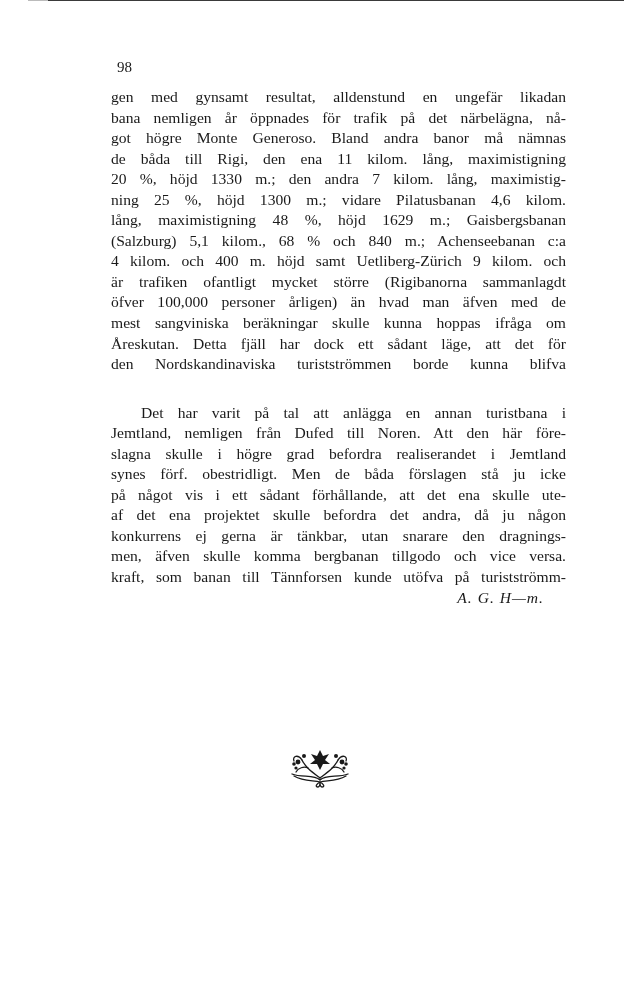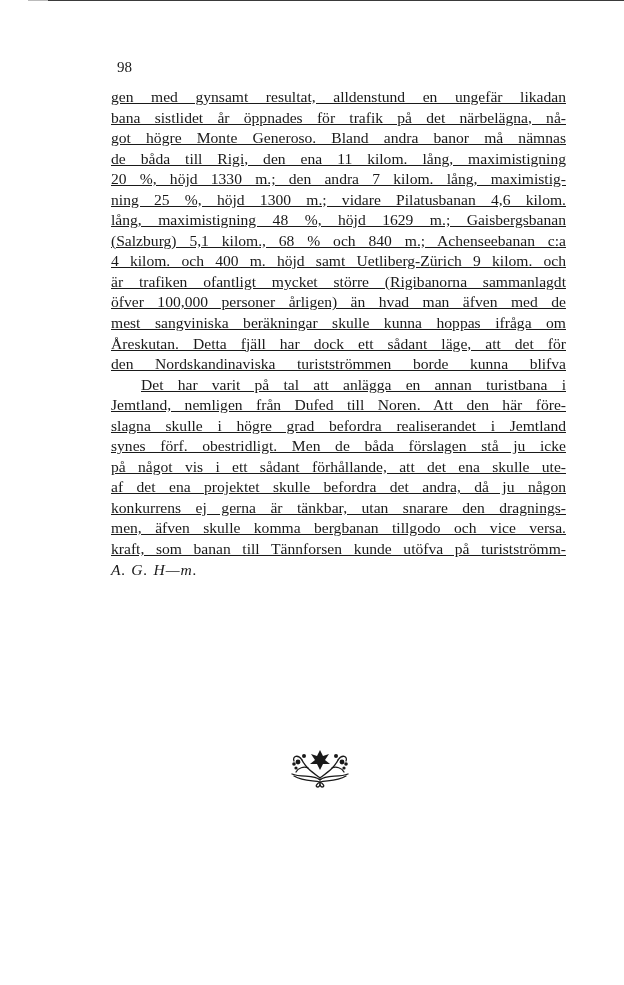--- a/index.html
+++ b/index.html
@@ -4,39 +4,39 @@
 <style>
   html, body { margin: 0; padding: 0; background: #ffffff; }
   body { width: 624px; height: 985px; position: relative; overflow: hidden; }
   .top-rule { position: absolute; left: 48px; top: 0; width: 576px; height: 1px; background: #3a3a3a; }
   .top-rule-light { position: absolute; left: 28px; top: 0; width: 20px; height: 1px; background: #bbbbbb; }
   .page { position: absolute; left: 111px; top: 0; width: 455px; color: #1a1a1a;
           font-family: "Liberation Serif", "DejaVu Serif", serif; }
   .page-number { position: absolute; left: 6px; top: 59px; font-size: 15px; text-align: center; }
   .body-text { position: absolute; left: 0; top: 87px; width: 455px; }
   .line { display: block; height: 20.55px; line-height: 20.55px; font-size: 15.6px;
-          text-align: justify; text-align-last: justify; white-space: nowrap; word-spacing: 0; text-decoration: underline; }
+          text-align: justify; text-align-last: justify; white-space: nowrap; word-spacing: 0; }
   .line.last { text-align-last: left; }
-  .line.indent { padding-left: 30px; }
+  .line.indent { padding-left: 30px; margin-top: 28px; }
   .signature { display: block; height: 20.55px; line-height: 20.55px; font-size: 15.6px;
-               font-style: italic; padding-right: 22px; letter-spacing: 1px; }
+               font-style: italic; text-align: right; padding-right: 22px; letter-spacing: 1px; }
   .ornament { position: absolute; left: 284px; top: 742px; width: 72px; height: 46px; }
 </style>
 </head>
 <body>
 
 <div class="top-rule-light"></div>
 <div class="top-rule"></div>
 
 <div class="page">
   <div class="page-number">98</div>
 
   <div class="body-text">
     <span class="line">gen med gynsamt resultat, alldenstund en ungefär likadan</span>
-    <span class="line">bana sistlidet år öppnades för trafik på det närbelägna, nå-</span>
+    <span class="line">bana nemligen år öppnades för trafik på det närbelägna, nå-</span>
     <span class="line">got högre Monte Generoso. Bland andra banor må nämnas</span>
     <span class="line">de båda till Rigi, den ena 11 kilom. lång, maximistigning</span>
     <span class="line">20 %, höjd 1330 m.; den andra 7 kilom. lång, maximistig-</span>
     <span class="line">ning 25 %, höjd 1300 m.; vidare Pilatusbanan 4,6 kilom.</span>
     <span class="line">lång, maximistigning 48 %, höjd 1629 m.; Gaisbergsbanan</span>
     <span class="line">(Salzburg) 5,1 kilom., 68 % och 840 m.; Achenseebanan c:a</span>
     <span class="line">4 kilom. och 400 m. höjd samt Uetliberg-Zürich 9 kilom. och</span>
     <span class="line">är trafiken ofantligt mycket större (Rigibanorna sammanlagdt</span>
     <span class="line">öfver 100,000 personer årligen) än hvad man äfven med de</span>
     <span class="line">mest sangviniska beräkningar skulle kunna hoppas ifråga om</span>

